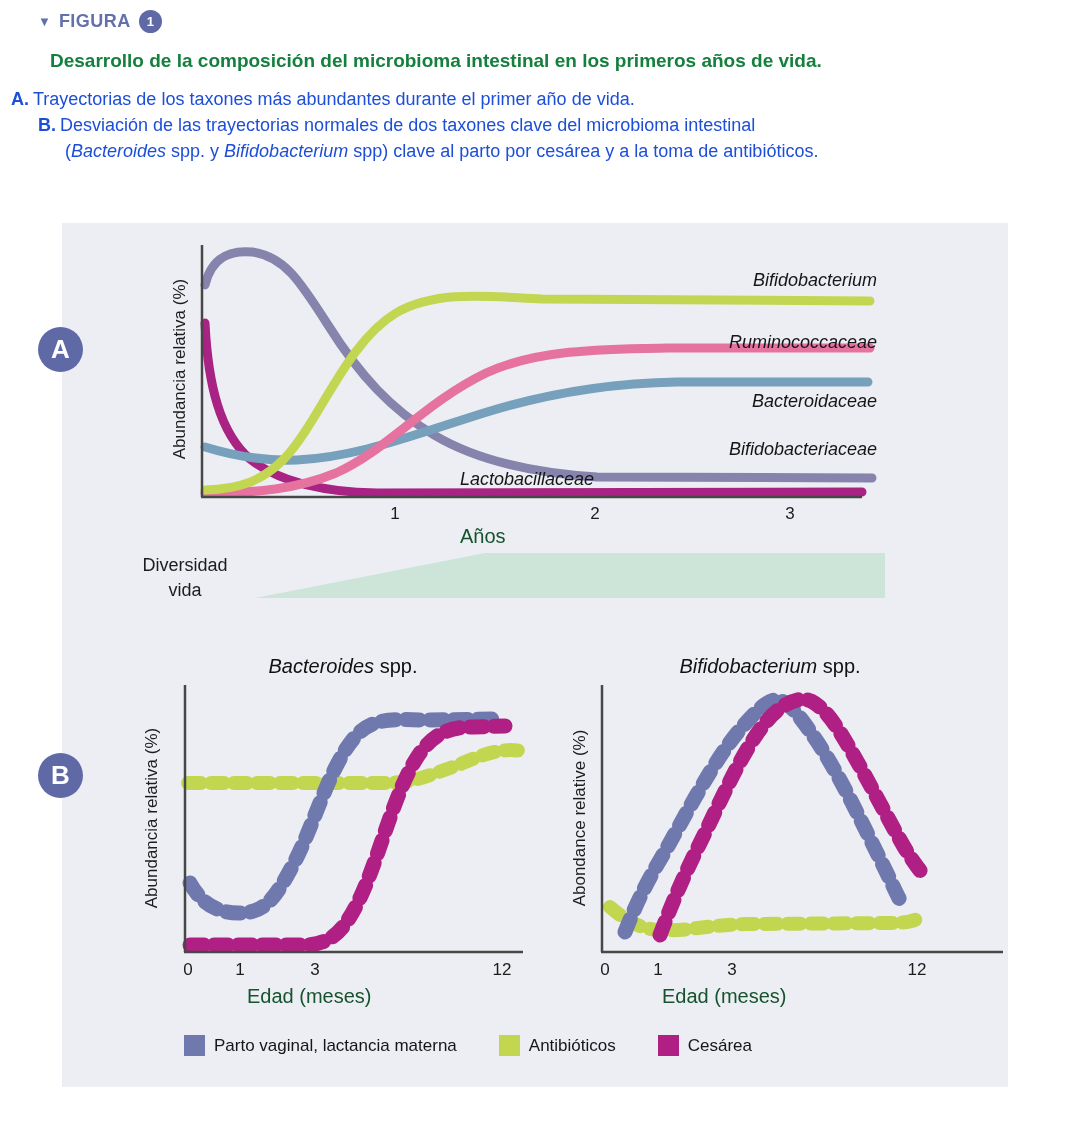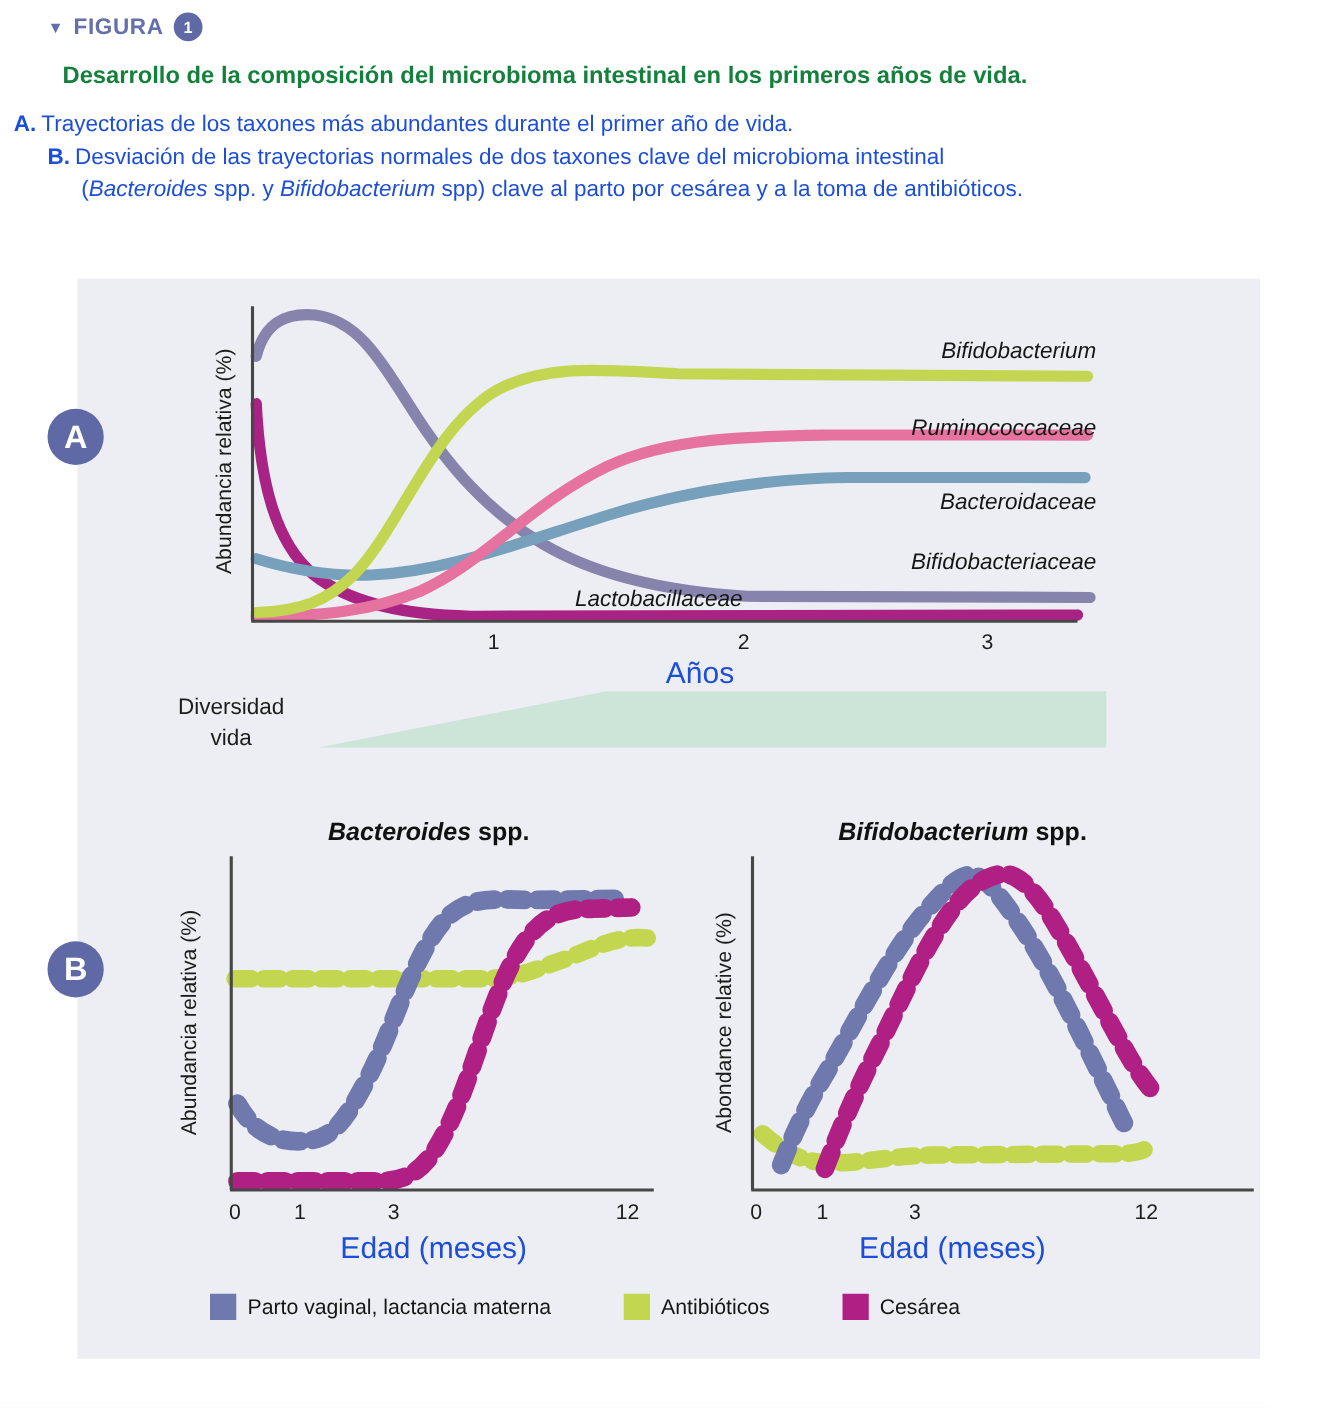--- a/index.html
+++ b/index.html
@@ -29,34 +29,34 @@
 
   svg{display:block;overflow:visible;}
   .axis{stroke:#474747;stroke-width:2.5;fill:none;}
   .curve{fill:none;stroke-linecap:round;stroke-linejoin:round;}
 
   
   .ylab{font-size:17px;color:#1c1c1c;text-align:center;transform:rotate(-90deg);}
   .ylab-a{left:-32px;top:136px;width:300px;}
   .taxon{font-size:18px;font-style:italic;color:#161616;text-align:right;width:250px;}
   .tick{font-size:17px;color:#1c1c1c;width:34px;text-align:center;}
-  .xlab{font-size:24px;color:#1d4ed8;text-align:center;width:200px;}
+  .xlab{font-size:20px;color:#14532d;text-align:left;width:200px;}
 
   
   .div-label{left:43px;top:330px;width:160px;text-align:center;font-size:18px;
              line-height:25px;white-space:pre-line;color:#1c1c1c;}
 
   
-  .b-title{top:432px;width:260px;text-align:center;font-size:20px;font-weight:bold;color:#111;}
+  .b-title{top:432px;width:260px;text-align:center;font-size:20px;font-weight:normal;color:#111;}
   .ylab-b1{left:-70px;top:585px;width:320px;}
   .ylab-b2{left:358px;top:585px;width:320px;}
 
   
   .legend{left:0;top:812px;width:812px;display:flex;justify-content:center;
-          align-items:center;gap:58px;}
+          align-items:center;gap:42px;}
   .leg-item{display:flex;align-items:center;gap:9px;font-size:17px;color:#161616;}
   .swatch{width:21px;height:21px;display:inline-block;}
   .sw-vaginal{background:#7079ad;}
   .sw-anti{background:#c3d64f;}
   .sw-ces{background:#b01f84;}
 </style>
 </head>
 <body>
 
 <div class="page">

